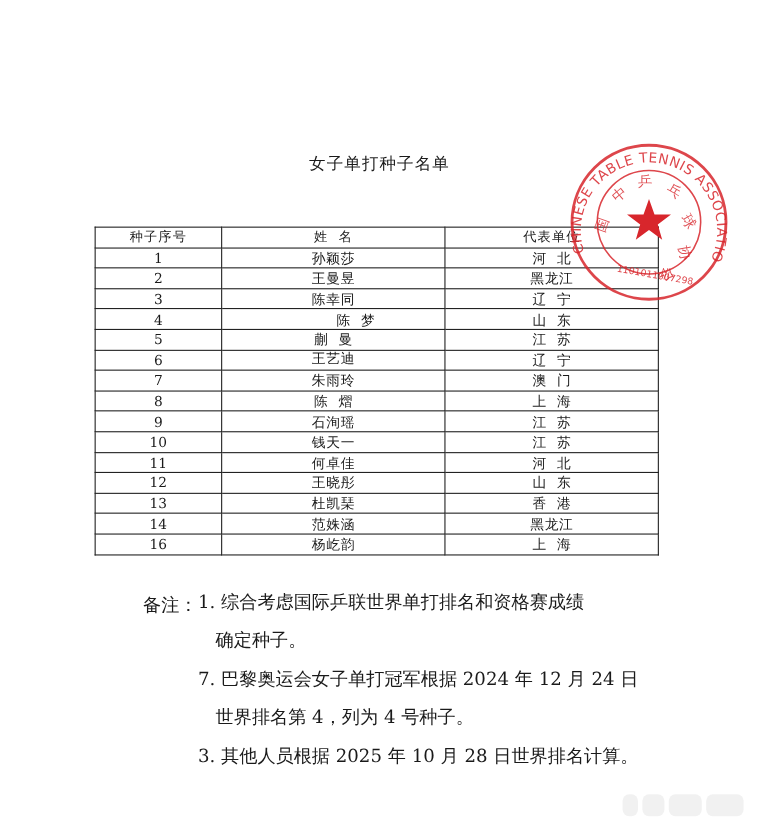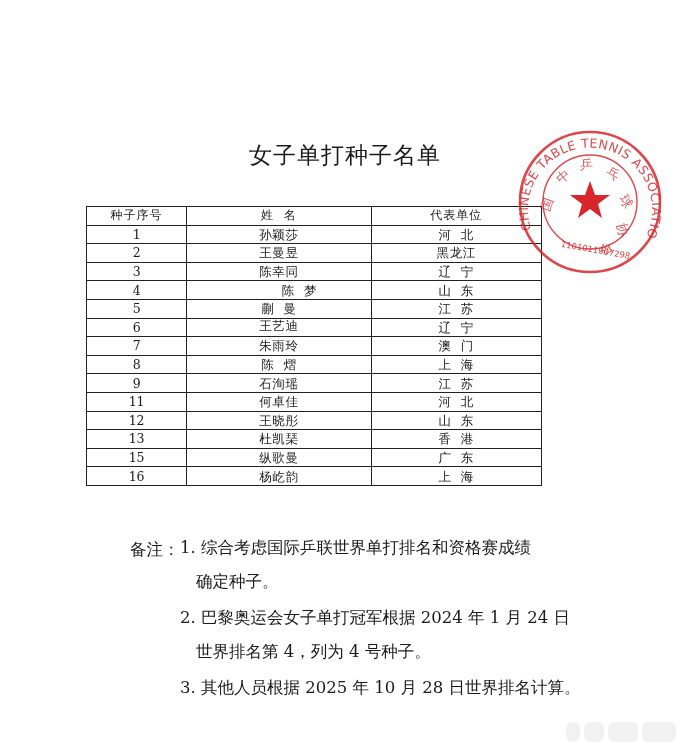--- a/index.html
+++ b/index.html
@@ -2,24 +2,24 @@
 <html><head>
   <meta charset="utf-8">
   <style>
     html, body { margin: 0; padding: 0; }
     body {
       width: 690px; height: 754px; background: #ffffff; position: relative; overflow: hidden;
       font-family: "DejaVu Serif", "Liberation Serif", serif; color: #1a1a1a;
     }
     .title {
       position: absolute; left: 0; width: 690px; top: 140px; text-align: center;
-      font-family: "DejaVu Sans", "Liberation Sans", sans-serif; font-size: 23px; letter-spacing: 1px;
+      font-family: "DejaVu Sans", "Liberation Sans", sans-serif; font-size: 15px; letter-spacing: 1px;
     }
     table.seeds {
-      position: absolute; left: 86px; top: 206px; width: 456px;
+      position: absolute; left: 86px; top: 206px; width: 513px;
       border-collapse: collapse; font-size: 12.5px;
     }
     table.seeds th, table.seeds td {
       border: 1.3px solid #222; height: 17.6px; padding: 0; text-align: center; font-weight: normal;
       line-height: 17px;
     }
     table.seeds th { font-size: 12px; letter-spacing: 1px; }
     col.c1 { width: 114px; } col.c2 { width: 202px; } col.c3 { width: 192px; }
     .spaced { letter-spacing: 0.6px; }
     .notes {
@@ -93,52 +93,57 @@
         <td style="white-space: pre;">8</td>
         <td class="spaced" style="white-space: pre;">陈  熠</td>
         <td class="spaced" style="white-space: pre;">上  海</td>
       </tr>
       <tr>
         <td style="white-space: pre;">9</td>
         <td class="spaced" style="white-space: pre;">石洵瑶</td>
         <td class="spaced" style="white-space: pre;">江  苏</td>
       </tr>
       <tr>
+        <td style="white-space: pre;">10</td>
+        <td class="spaced" style="white-space: pre;">钱天一</td>
+        <td class="spaced" style="white-space: pre;">江  苏</td>
+      </tr>
+      <tr>
         <td style="white-space: pre;">11</td>
         <td class="spaced" style="white-space: pre;">何卓佳</td>
         <td class="spaced" style="white-space: pre;">河  北</td>
       </tr>
       <tr>
         <td style="white-space: pre;">12</td>
         <td class="spaced" style="white-space: pre;">王晓彤</td>
         <td class="spaced" style="white-space: pre;">山  东</td>
       </tr>
       <tr>
         <td style="white-space: pre;">13</td>
         <td class="spaced" style="white-space: pre;">杜凯琹</td>
         <td class="spaced" style="white-space: pre;">香  港</td>
       </tr>
       <tr>
-        <td style="white-space: pre;">15</td>
-        <td class="spaced" style="white-space: pre;">纵歌曼</td>
-        <td class="spaced" style="white-space: pre;">广  东</td>
+        <td style="white-space: pre;">14</td>
+        <td class="spaced" style="white-space: pre;">范姝涵</td>
+        <td class="spaced" style="white-space: pre;">黑龙江</td>
       </tr>
       <tr>
         <td style="white-space: pre;">16</td>
         <td class="spaced" style="white-space: pre;">杨屹韵</td>
         <td class="spaced" style="white-space: pre;">上  海</td>
       </tr>
     </tbody>
 </table>
 
 <div class="notes">
   <div class="note-line" style="left:0; top:2px;">备注：</div>
   <div class="note-line" style="left:50px; top:0;">1. 综合考虑国际乒联世界单打排名和资格赛成绩</div>
   <div class="note-line" style="left:66px; top:34px;">确定种子。</div>
-  <div class="note-line" style="left:50px; top:70px;">2. 巴黎奥运会女子单打冠军根据 2024 年 1 月 24 日</div>
+  <div class="note-line" style="left:50px; top:70px;">7. 巴黎奥运会女子单打冠军根据 2024 年 12 月 24 日</div>
   <div class="note-line" style="left:66px; top:104px;">世界排名第 4，列为 4 号种子。</div>
   <div class="note-line" style="left:50px; top:140px;">3. 其他人员根据 2025 年 10 月 28 日世界排名计算。</div>
 </div>
 
 <svg class="seal" viewBox="0 0 170 150">
   <defs>
     <path id="sealArc" d="M 28 110 A 62 62 0 1 1 142 110"></path>
   </defs>
   <g fill="none" stroke="#d8262c" opacity="0.85">
     <circle cx="85" cy="78" r="70" stroke-width="2.6"></circle>

